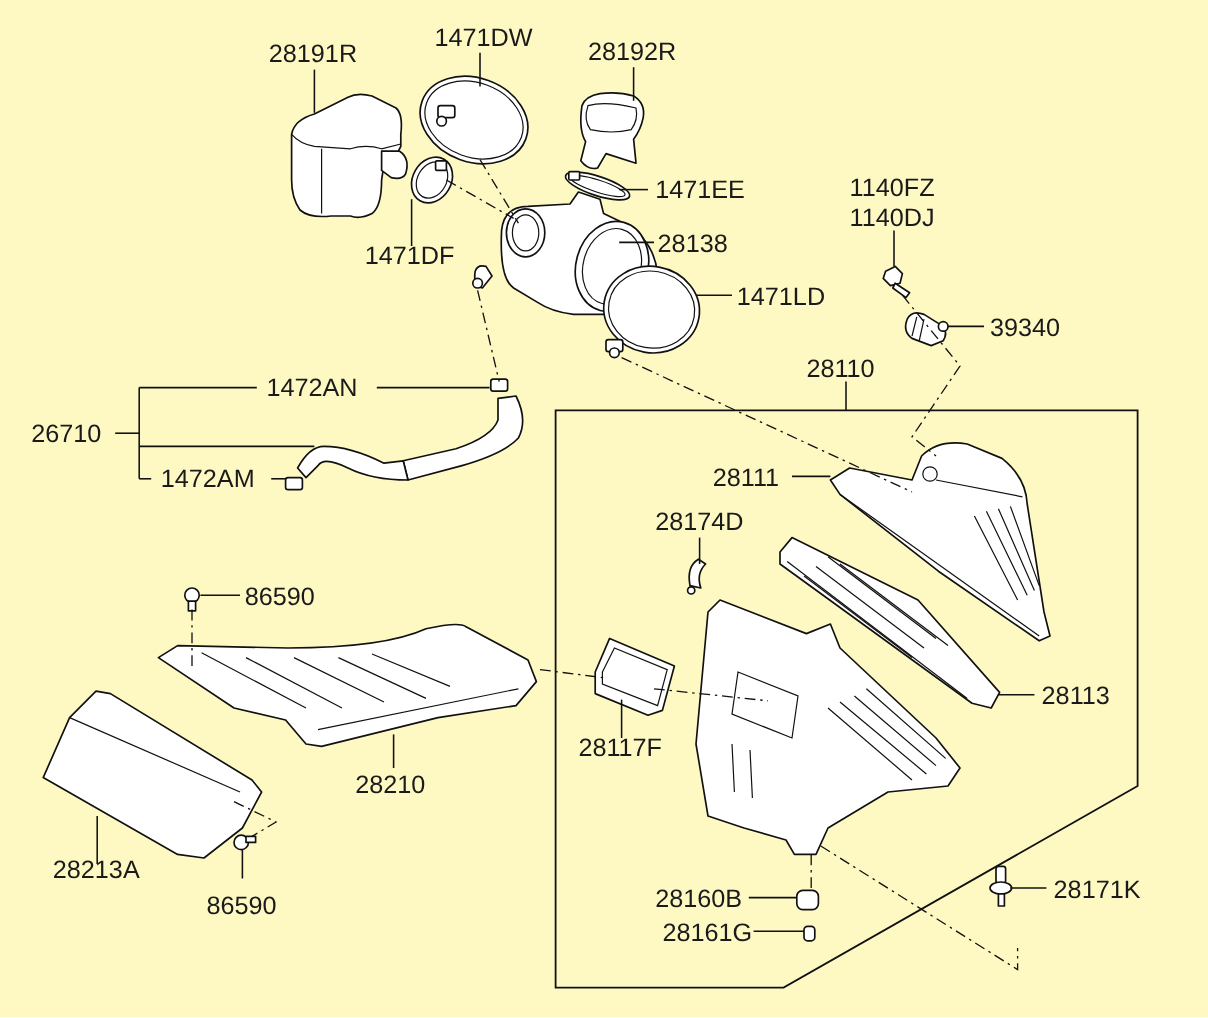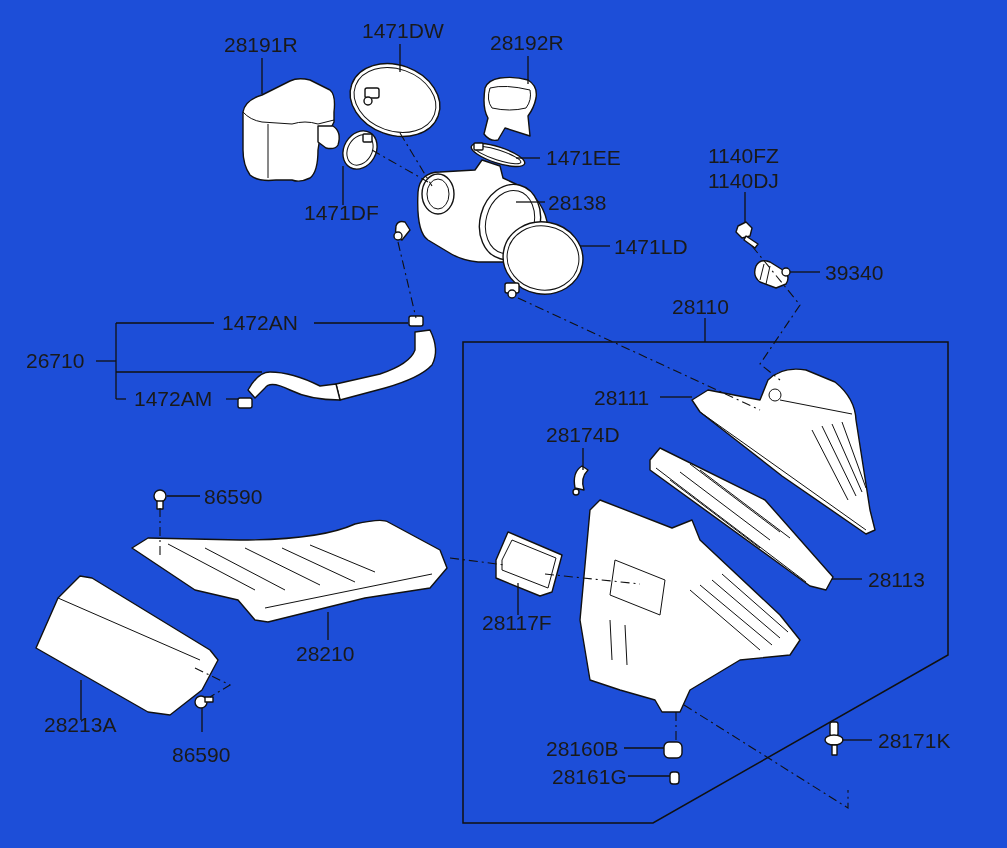--- a/index.html
+++ b/index.html
@@ -1,16 +1,16 @@
 <!DOCTYPE html>
 <html><head>
 <meta charset="utf-8">
 <style>
   html, body { margin: 0; padding: 0; background: #ffffff; }
-  #canvas { position: relative; width: 1007px; height: 848px; background: #1d4ed8; overflow: hidden; }
+  #canvas { position: relative; width: 1007px; height: 848px; background: #fef9c3; overflow: hidden; }
   svg { position: absolute; left: 0; top: 0; }
   .lbl { font-family: "Liberation Sans", sans-serif; font-size: 21px; fill: #1a1a1a; }
   .ln { stroke: #111; stroke-width: 1.3; fill: none; }
   .part { stroke: #111; stroke-width: 1.4; fill: #ffffff; stroke-linejoin: round; }
   .thin { stroke: #111; stroke-width: 1; fill: none; }
   .dash { stroke: #111; stroke-width: 1.1; fill: none; stroke-dasharray: 9 4 2 4; }
   .frame { stroke: #111; stroke-width: 1.5; fill: none; }
 </style>
 </head>
 <body>

